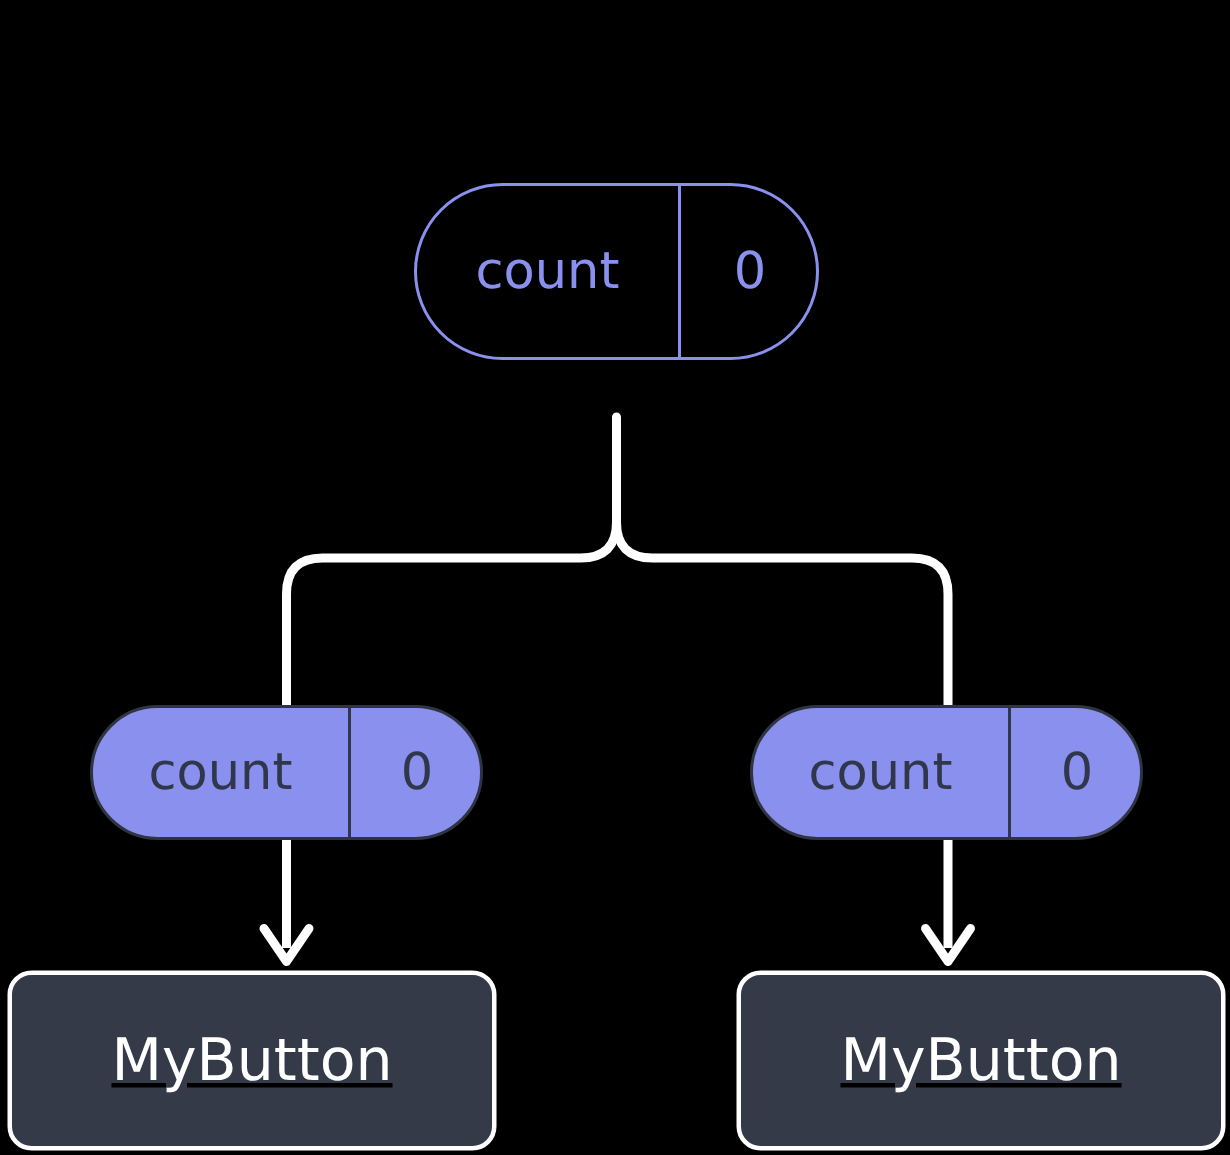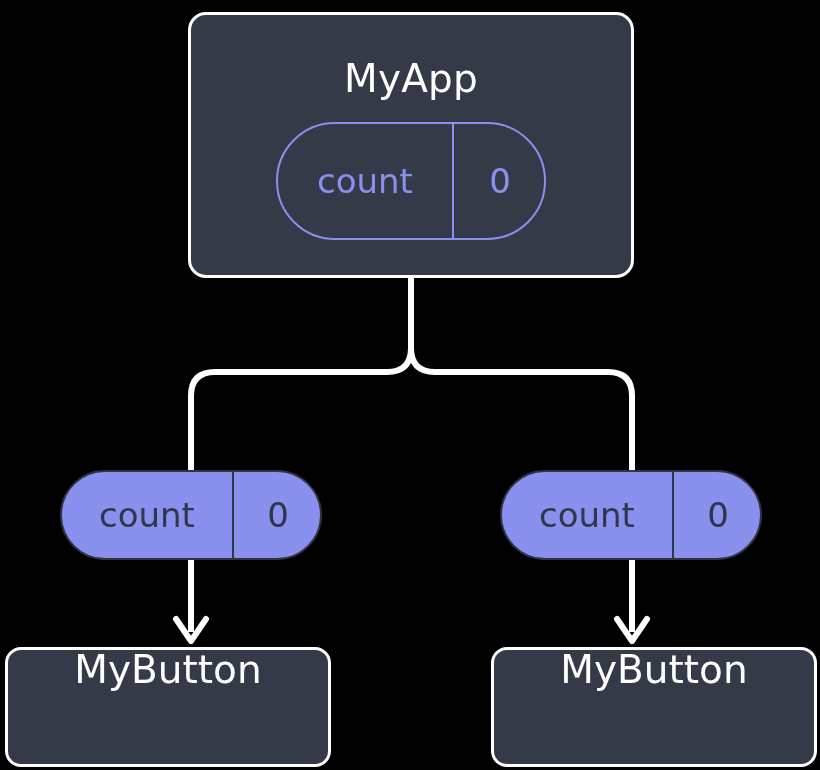--- a/index.html
+++ b/index.html
@@ -48,22 +48,23 @@
   }
   .card-title {
     color: #ffffff;
     font-size: 39px;
     font-weight: 400;
     letter-spacing: 0.2px;
     line-height: 1;
   }
   .btn-card {
     height: 120px;
-    justify-content: flex-start;
+    justify-content: center;
     border-radius: 16px;
+    text-decoration: underline;
   }
   #btn-card-left {
     left: 5px;
     top: 647px;
     width: 326px;
   }
   #btn-card-right {
     left: 491px;
     top: 647px;
     width: 326px;
@@ -167,23 +168,20 @@
              Q 191 372 191 396
              L 191 470" fill="none" stroke="#ffffff" stroke-width="6" stroke-linecap="round" stroke-linejoin="round"></path>
 
     <line x1="191" y1="560" x2="191" y2="632" stroke="#ffffff" stroke-width="6" stroke-linecap="butt"></line>
     <polyline points="176,619 191,641 206,619" fill="none" stroke="#ffffff" stroke-width="6" stroke-linecap="round" stroke-linejoin="round"></polyline>
 
     <line x1="632" y1="560" x2="632" y2="632" stroke="#ffffff" stroke-width="6" stroke-linecap="butt"></line>
     <polyline points="617,619 632,641 647,619" fill="none" stroke="#ffffff" stroke-width="6" stroke-linecap="round" stroke-linejoin="round"></polyline>
   </svg>
 
-  <div class="card" id="app-card">
-    <div class="card-title">MyApp</div>
-  </div>
 
   <div class="pill" id="pill-app">
     <div class="seg seg-key">count</div>
     <div class="seg seg-val">0</div>
   </div>
 
   <div class="pill pill-filled" id="pill-left">
     <div class="seg seg-key">count</div>
     <div class="seg seg-val">0</div>
   </div>

